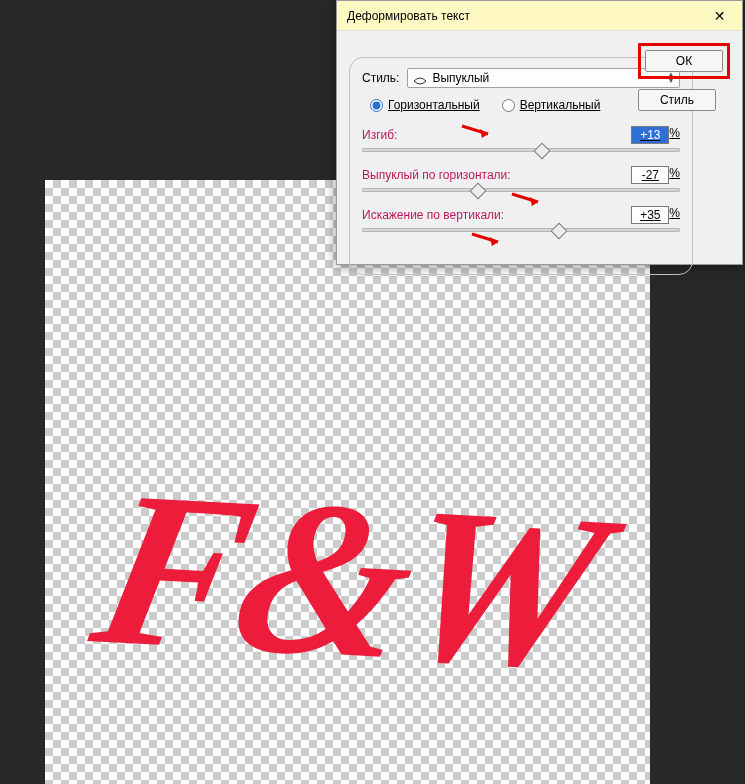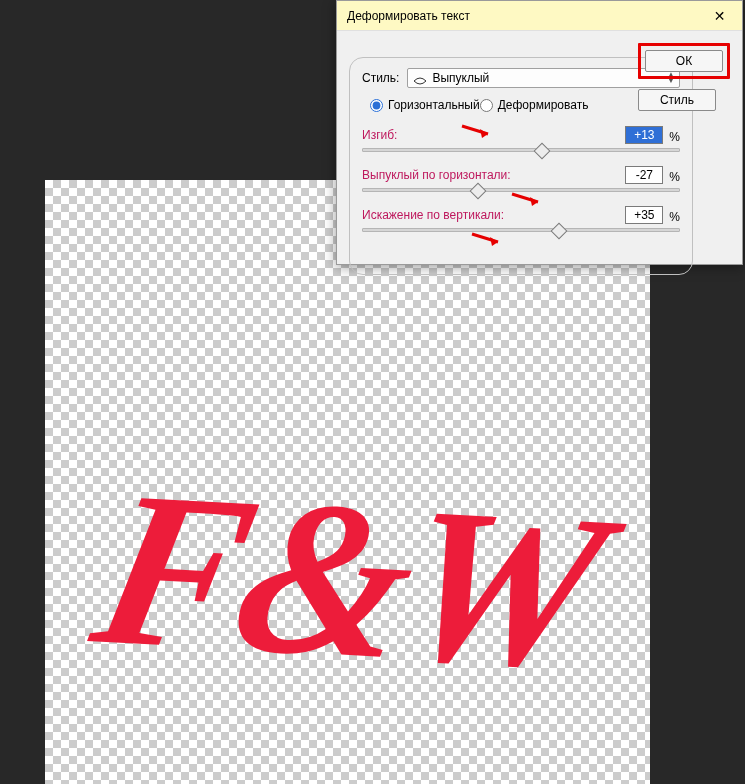--- a/index.html
+++ b/index.html
@@ -136,44 +136,47 @@
     justify-content: center;
     font-size: 8px;
     line-height: 6px;
     color: #555;
   }
 
   
   .row-radio {
     display: flex;
     align-items: center;
+    gap: 22px;
     margin-bottom: 14px;
     padding-left: 8px;
+    text-decoration: underline;
   }
   .radio { display: flex; align-items: center; gap: 5px; }
   .radio input[type="radio"] {
     width: 13px; height: 13px; margin:0; accent-color: #2a6fd6;
   }
 
   
   .srow {
     margin-bottom: 6px;
     position: relative;
   }
   .srow-top {
     display: flex;
     align-items: center;
     justify-content: space-between;
     margin-bottom: 4px;
   }
   .srow-top .lbl { color: #be185d; }
   .valbox {
     display: flex;
-    align-items: flex-end;
-    gap: 6px;
+    align-items: flex-start;
+    gap: 0;
+    text-decoration: underline;
   }
   .numinput {
     width: 38px;
     height: 18px;
     border: 1px solid #7a7a7a;
     background: #fff;
     text-align: center;
     font-size: 12px;
     padding: 0;
     line-height: 16px;
@@ -269,21 +272,21 @@
         </div>
       </div>
 
       <div class="row-radio">
         <label class="radio">
           <input type="radio" name="orient" checked="" style="">
           <span>Горизонтальный</span>
         </label>
         <label class="radio">
           <input type="radio" name="orient" style="">
-          <span>Деформировать</span>
+          <span>Вертикальный</span>
         </label>
       </div>
 
       <div class="srow">
         <div class="srow-top">
           <span class="lbl">Изгиб:</span>
           <span class="valbox">
             <span class="numinput sel">+13</span>
             <span class="pct">%</span>
           </span>

